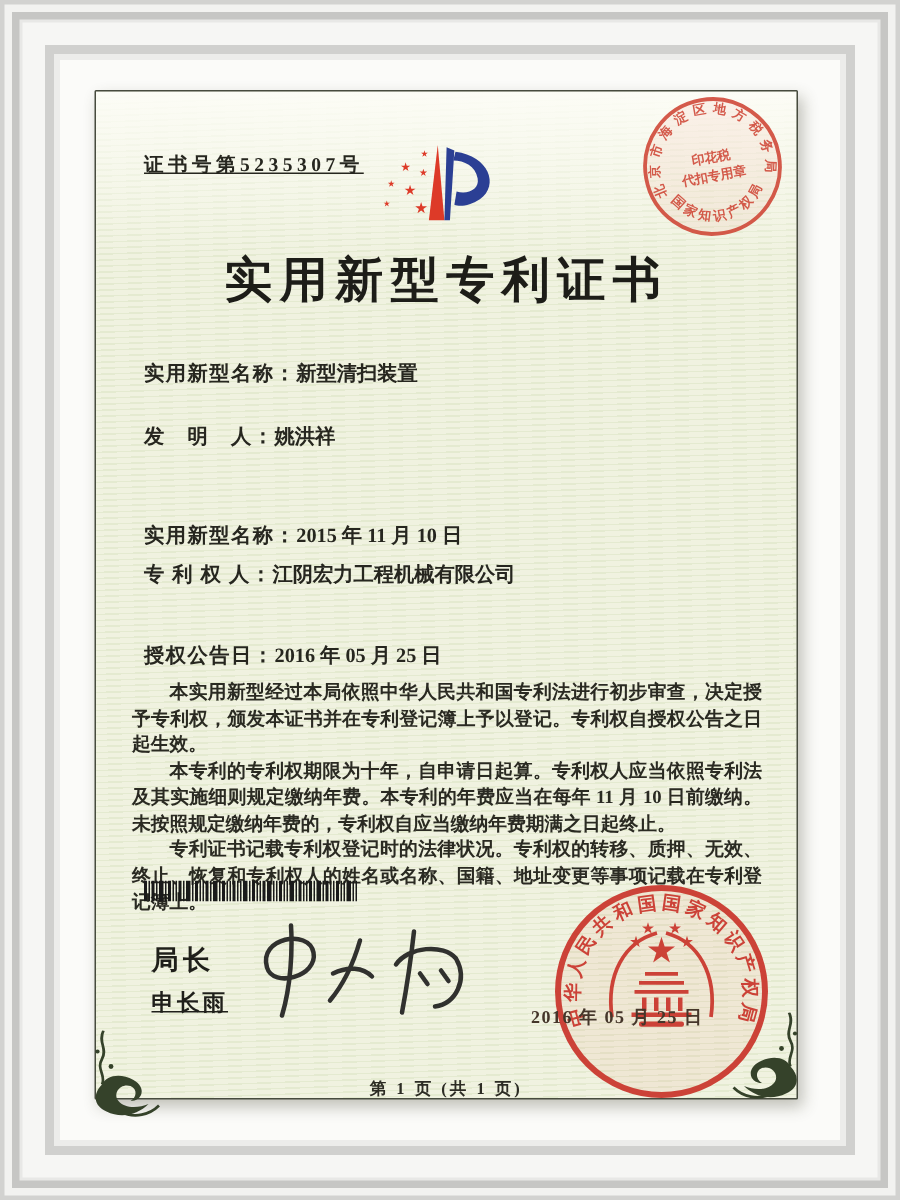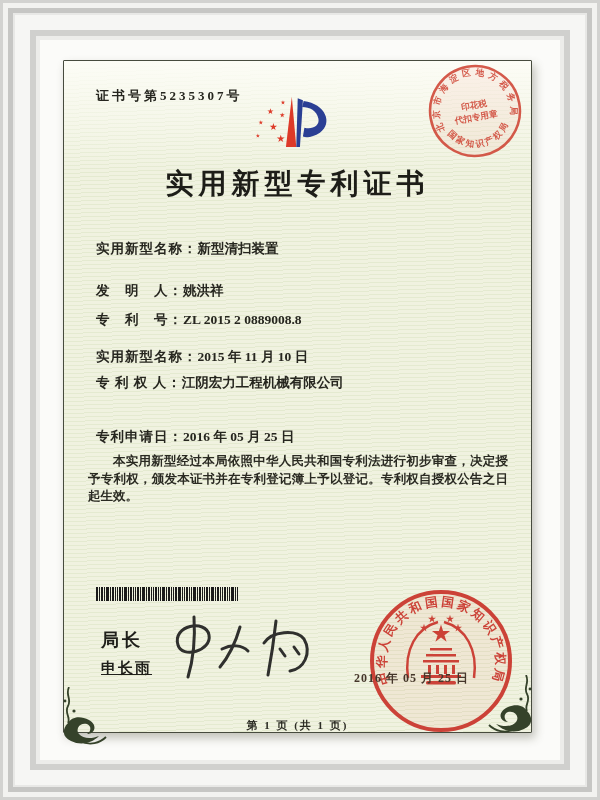--- a/index.html
+++ b/index.html
@@ -21,26 +21,26 @@
   
   .paper{position:absolute;left:63px;top:60px;width:467px;height:671px;
     background:
       linear-gradient(180deg, rgba(253,253,247,.95) 0px, rgba(253,253,247,0) 110px),
       repeating-linear-gradient(178deg,#e4ead0 0px,#e4ead0 1px,#f0f2e0 1px,#f0f2e0 4px);
     background-color:#edefdc;
     border:1.5px solid #474b3e;border-radius:1px;
     box-shadow:3px 5px 10px rgba(70,70,50,.32);
   }
 
-  .cert-no{position:absolute;left:32px;top:26px;font-size:13px;font-weight:bold;color:#26261f;letter-spacing:3px;}
+  .cert-no{position:absolute;left:32px;top:40px;font-size:13px;font-weight:bold;color:#26261f;letter-spacing:3px;text-decoration:underline;}
 
   .logo{position:absolute;left:185px;top:24px;width:96px;height:78px;}
 
   .title{position:absolute;left:0;right:0;top:104px;margin:0;text-align:center;
-    font-size:28px;font-weight:bold;color:#1d1d18;letter-spacing:5px;}
+    font-size:32px;font-weight:bold;color:#1d1d18;letter-spacing:5px;}
 
   .field{position:absolute;left:32px;font-size:13.5px;font-weight:bold;color:#26261f;white-space:nowrap;}
   .field .flabel{letter-spacing:1px;}
   .f1{top:179px}.f2{top:221px}.f3{top:250px}.f4{top:287px}.f5{top:313px}.f6{top:367px}
 
   .body-text{position:absolute;left:24px;top:392px;width:420px;
     font-size:12.5px;line-height:17.5px;font-weight:600;color:#2a2a22;text-align:justify;}
   .body-text p{margin:0;text-indent:2em;}
 
   .barcode{position:absolute;left:32px;top:526px;}
@@ -99,35 +99,34 @@
     </div>
 
     <h1 class="title">实用新型专利证书</h1>
 
     <div class="field f1">
       <span class="flabel">实用新型名称：</span><span class="fvalue">新型清扫装置</span>
     </div>
     <div class="field f2">
       <span class="flabel">发　明　人：</span><span class="fvalue">姚洪祥</span>
     </div>
-    <div class="field f3">
-      <span class="flabel">专　利　号：</span><span class="fvalue">ZL 2015 2 0889008.8</span>
-    </div>
     <div class="field f4">
       <span class="flabel">实用新型名称：</span><span class="fvalue">2015 年 11 月 10 日</span>
     </div>
     <div class="field f5">
       <span class="flabel">专 利 权 人：</span><span class="fvalue">江阴宏力工程机械有限公司</span>
     </div>
     <div class="field f6">
-      <span class="flabel">专利申请日：</span><span class="fvalue">2016 年 05 月 25 日</span>
+      <span class="flabel">授权公告日：</span><span class="fvalue">2016 年 05 月 25 日</span>
     </div>
 
     <div class="body-text">
       <p>本实用新型经过本局依照中华人民共和国专利法进行初步审查，决定授予专利权，颁发本证书并在专利登记簿上予以登记。专利权自授权公告之日起生效。</p>
+      <p>本专利的专利权期限为十年，自申请日起算。专利权人应当依照专利法及其实施细则规定缴纳年费。本专利的年费应当在每年 11 月 10 日前缴纳。未按照规定缴纳年费的，专利权自应当缴纳年费期满之日起终止。</p>
+      <p>专利证书记载专利权登记时的法律状况。专利权的转移、质押、无效、终止、恢复和专利权人的姓名或名称、国籍、地址变更等事项记载在专利登记簿上。</p>
     </div>
 
     <svg class="barcode" width="142" height="14" viewBox="0 0 142 14">
       <g fill="#1a1a1a">
         <rect x="0" width="2" height="14"></rect>
           <rect x="3" width="1" height="14"></rect>
           <rect x="5" width="2" height="14"></rect>
         <rect x="8" width="1" height="14"></rect>
           <rect x="10" width="3" height="14"></rect>
           <rect x="14" width="1" height="14"></rect>

